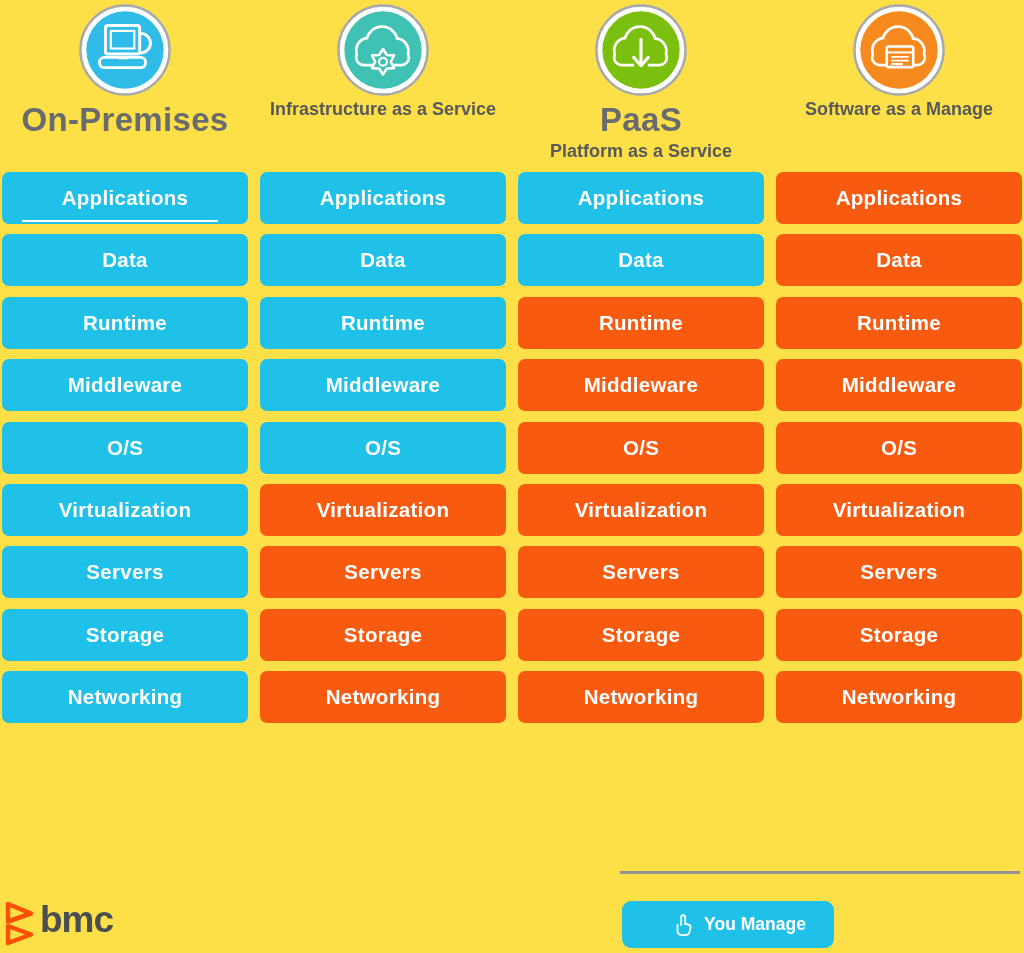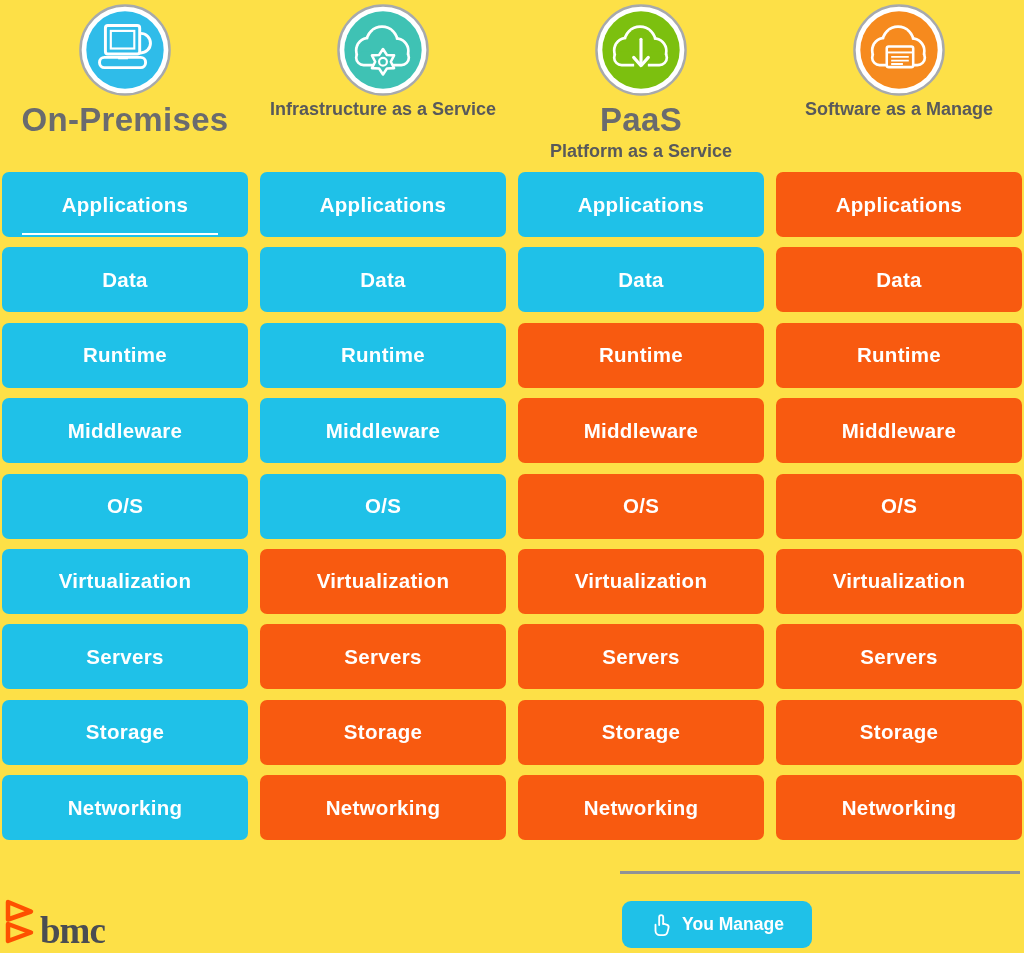--- a/index.html
+++ b/index.html
@@ -7,33 +7,33 @@
         font-family:"Liberation Sans",sans-serif;}
   .columns{position:absolute;top:0;left:2px;width:1020px;display:flex;gap:12px;}
   .column{flex:1;position:relative;height:860px;min-width:0;}
   .icon-wrap{display:flex;justify-content:center;margin-top:3px;height:94px;}
   svg.badge{width:94px;height:94px;display:block;}
   .col-title{text-align:center;font-size:33px;font-weight:800;color:var(--title);
              margin-top:4px;letter-spacing:.3px;white-space:nowrap;}
   .col-subtitle{text-align:center;font-size:18px;font-weight:700;color:var(--subtitle);
                 margin-top:2px;min-height:20px;white-space:nowrap;}
   .rows{position:absolute;top:172px;left:0;right:0;display:flex;flex-direction:column;gap:10.4px;}
-  .cell{height:65px;border-radius:7px;display:flex;align-items:center;justify-content:center;
+  .cell{height:52px;border-radius:7px;display:flex;align-items:center;justify-content:center;
         color:#fff;font-size:20.5px;font-weight:700;letter-spacing:.3px;position:relative;}
   .cell.you{background:var(--you);}
   .cell.other{background:var(--other);}
   .underline-artifact{position:absolute;left:20px;right:30px;bottom:2px;height:2px;background:#fff;}
   .divider{position:absolute;left:620px;top:871px;width:400px;height:2.5px;background:var(--divider);}
   .legend-chip{position:absolute;top:901px;height:47px;width:190px;border-radius:9px;
                display:flex;align-items:center;justify-content:center;gap:10px;
                color:#fff;font-weight:700;font-size:17.5px;white-space:nowrap;}
   .legend-chip .licon{display:flex;align-items:center;}
-  #legend-you{left:622px;background:var(--you);}
+  #legend-you{left:622px;background:var(--you);padding-left:22px;}
   #legend-other{left:833px;background:var(--other);}
-  .logo{position:absolute;left:4px;top:901px;display:flex;align-items:flex-end;height:48px;font-family:Liberation Serif, serif;}
+  .logo{position:absolute;left:4px;top:901px;display:flex;align-items:flex-start;height:48px;}
   .logo-text{font-size:37px;font-weight:800;color:var(--logoText);letter-spacing:-1px;margin-left:4px;line-height:1;}
 </style>
 </head>
 <body>
 
 <div class="page" style="--you: #1FC1E8; --other: #F85A10; --title: #6A6B6E; --subtitle: #58595B; --divider: #909295; --logoText: #4A4D52;">
 
   <div class="columns" id="columns">
       <div class="column">
         <div class="icon-wrap">

